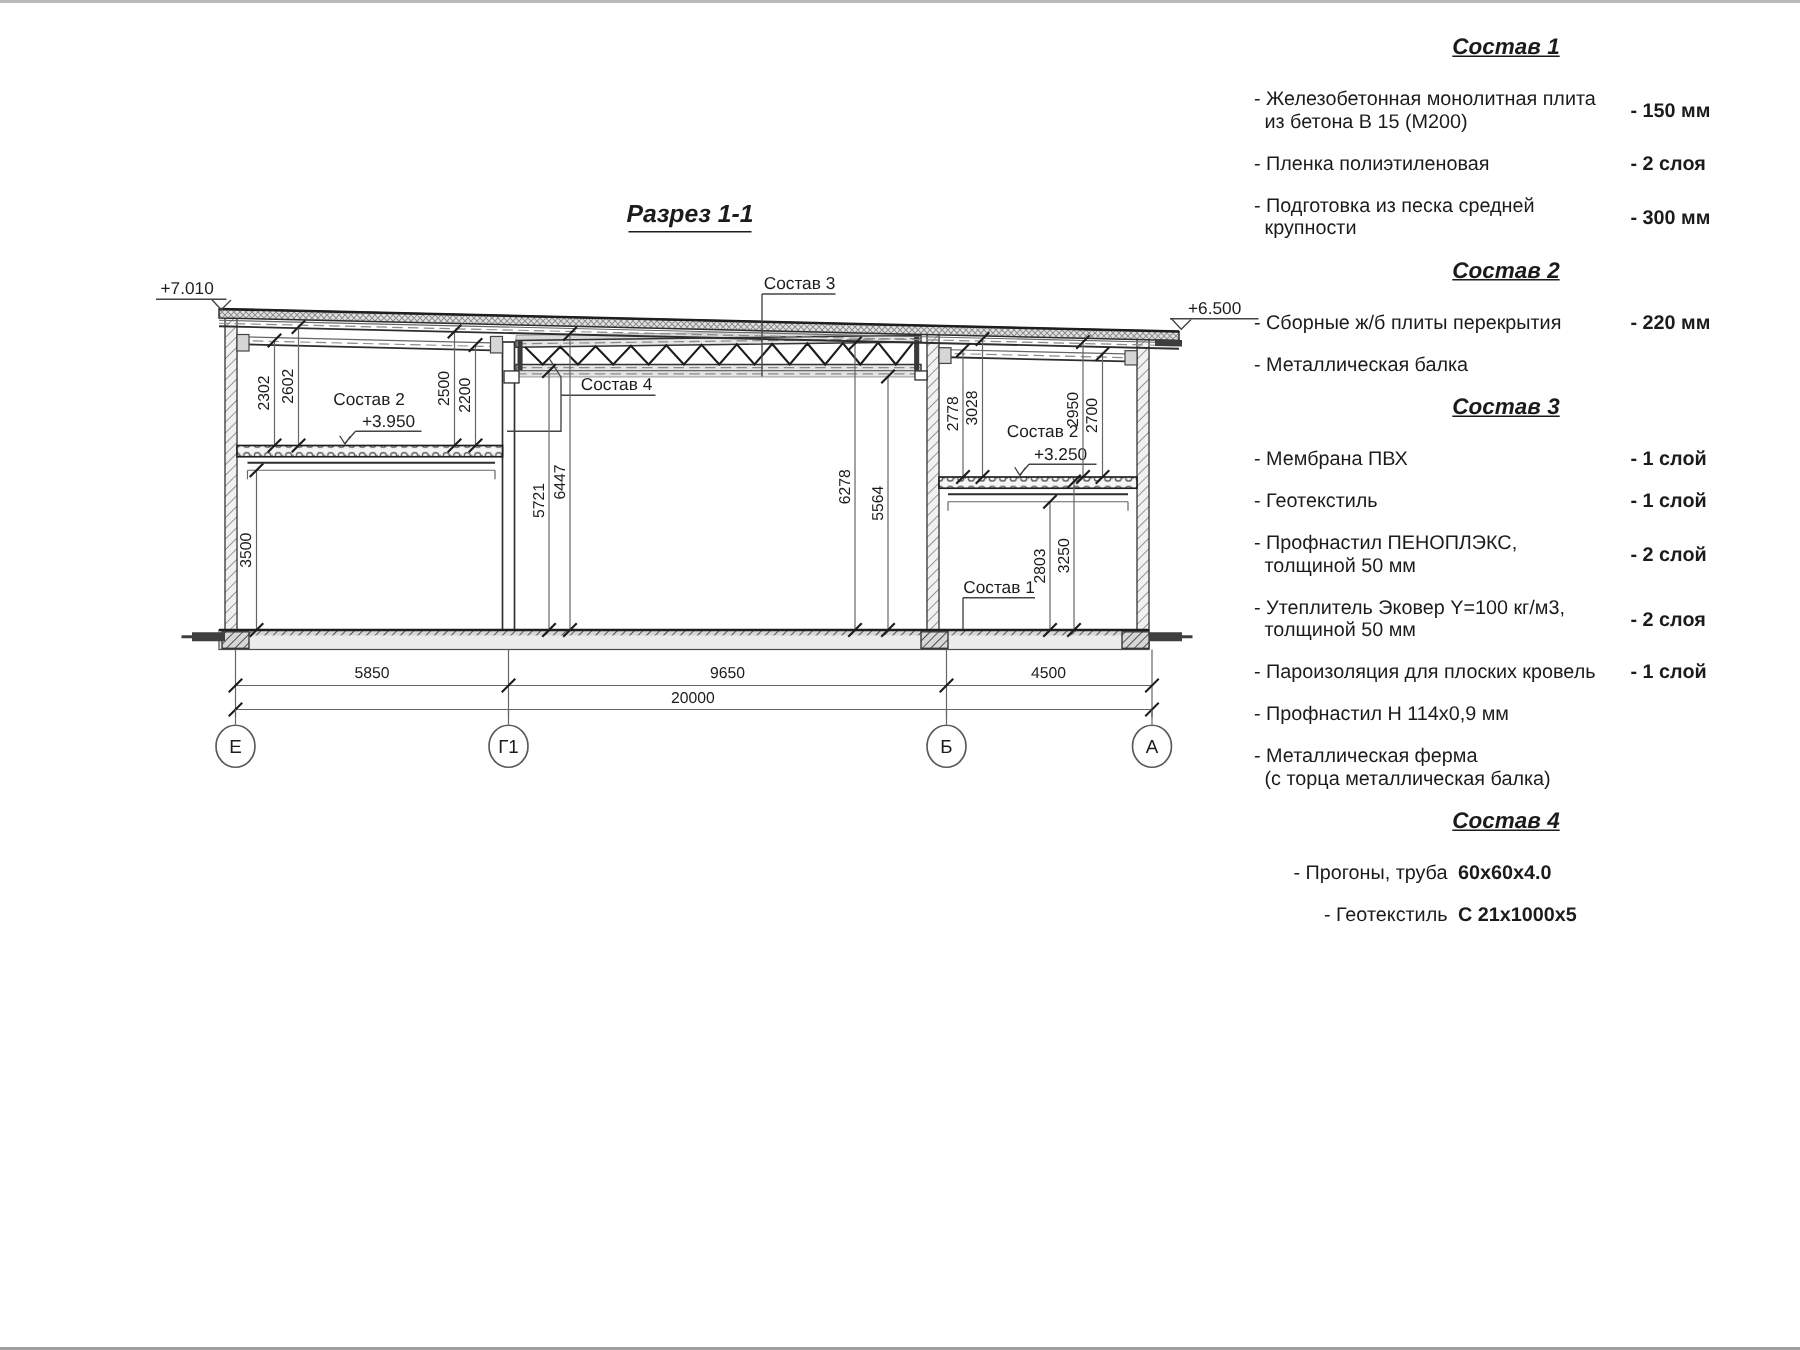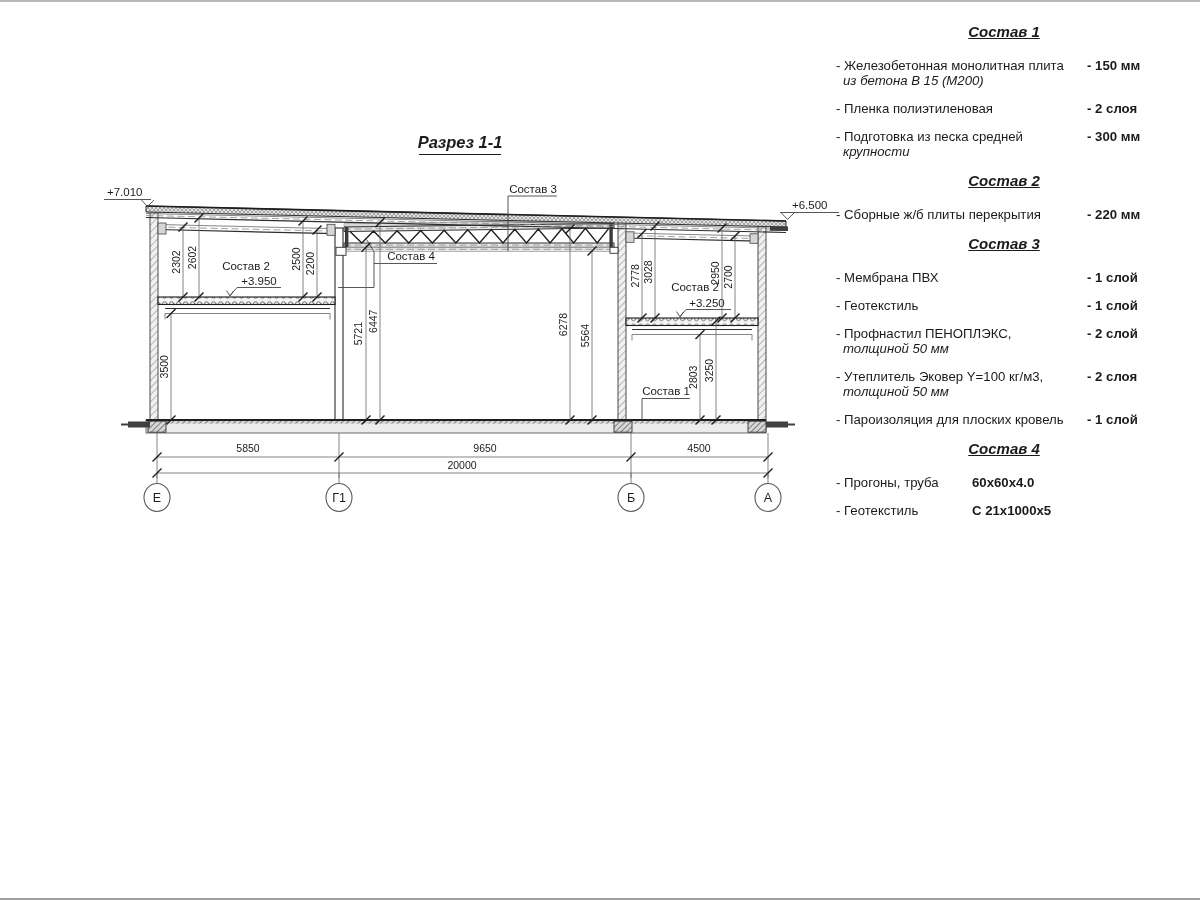--- a/index.html
+++ b/index.html
@@ -15,25 +15,25 @@
   .t-axis{font-size:12.5px;fill:#1c1c1c;}
   .ln{stroke:#2d2d2d;stroke-width:1.2;fill:none;}
   .ln-thin{stroke:#666;stroke-width:0.8;fill:none;}
   .ln-dash{stroke:#8a8a8a;stroke-width:0.8;fill:none;stroke-dasharray:7 3.5;}
   .tick{stroke:#1c1c1c;stroke-width:1.4;fill:none;}
   .lead{stroke:#444;stroke-width:0.9;fill:none;}
   
   #specs{position:absolute;left:836px;top:18px;width:336px;color:#1b1b1b;}
   .spec-heading{text-align:center;font-size:15px;font-style:italic;font-weight:600;
                 text-decoration:underline;margin:5px 0 18px 0;line-height:17px;}
-  .spec-item{display:flex;align-items:flex-start;margin-bottom:13px;font-size:13.2px;line-height:15px;}
+  .spec-item{display:flex;align-items:center;margin-bottom:13px;font-size:13.2px;line-height:15px;}
   .spec-name{width:244px;}
-  .spec-name .cont{padding-left:7px;font-style:italic;}
+  .spec-name .cont{padding-left:7px;}
   .spec-value{flex:1;padding-left:7px;white-space:nowrap;font-weight:bold;}
-  .spec-section.s4 .spec-name{width:129px;}
+  .spec-section.s4 .spec-name{width:129px;text-align:right;}
   .spec-section.s4 .spec-item{align-items:flex-start;}
 </style>
 </head>
 <body>
 
 <div id="page">
   <div class="edge top"></div>
   <div class="edge bottom"></div>
 
   <svg id="drawing" width="1200" height="900" viewBox="0 0 1200 900">
@@ -316,20 +316,26 @@
         </div>
       </div>
       <div class="spec-section">
         <div class="spec-heading">Состав 2</div>
         <div class="spec-item">
           <div class="spec-name">
             <div>- Сборные ж/б плиты перекрытия</div>
           </div>
           <div class="spec-value">- 220 мм</div>
         </div>
+        <div class="spec-item">
+          <div class="spec-name">
+            <div>- Металлическая балка</div>
+          </div>
+          <div class="spec-value"></div>
+        </div>
       </div>
       <div class="spec-section">
         <div class="spec-heading">Состав 3</div>
         <div class="spec-item">
           <div class="spec-name">
             <div>- Мембрана ПВХ</div>
           </div>
           <div class="spec-value">- 1 слой</div>
         </div>
         <div class="spec-item">
@@ -351,20 +357,33 @@
             <div class="cont">толщиной 50 мм</div>
           </div>
           <div class="spec-value">- 2 слоя</div>
         </div>
         <div class="spec-item">
           <div class="spec-name">
             <div>- Пароизоляция для плоских кровель</div>
           </div>
           <div class="spec-value">- 1 слой</div>
         </div>
+        <div class="spec-item">
+          <div class="spec-name">
+            <div>- Профнастил Н 114x0,9 мм</div>
+          </div>
+          <div class="spec-value"></div>
+        </div>
+        <div class="spec-item">
+          <div class="spec-name">
+            <div>- Металлическая ферма</div>
+            <div class="cont">(с торца металлическая балка)</div>
+          </div>
+          <div class="spec-value"></div>
+        </div>
       </div>
       <div class="spec-section s4">
         <div class="spec-heading">Состав 4</div>
         <div class="spec-item">
           <div class="spec-name">
             <div>- Прогоны, труба</div>
           </div>
           <div class="spec-value">60x60x4.0</div>
         </div>
         <div class="spec-item">

